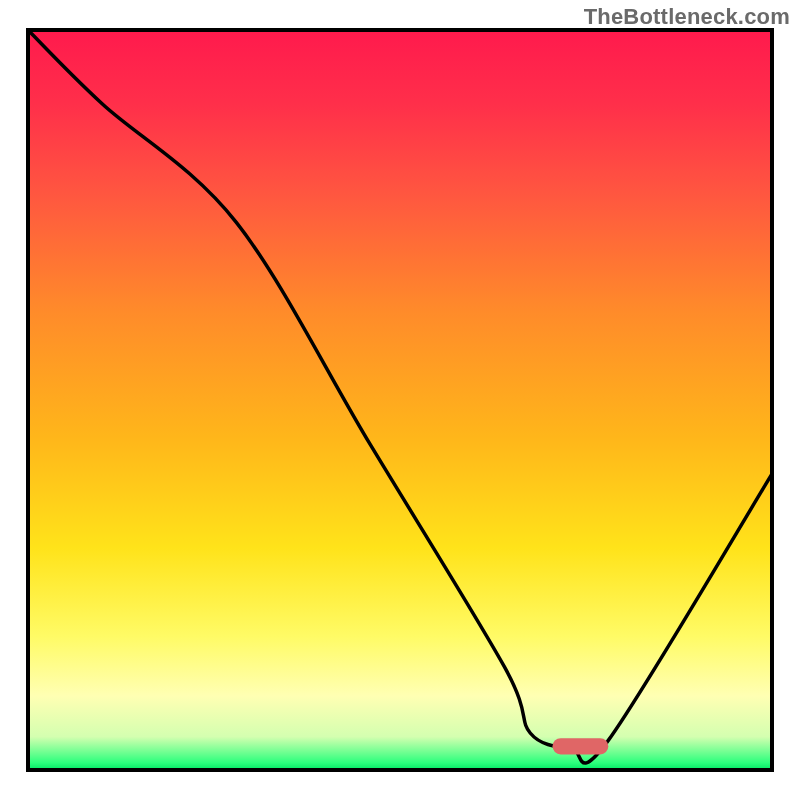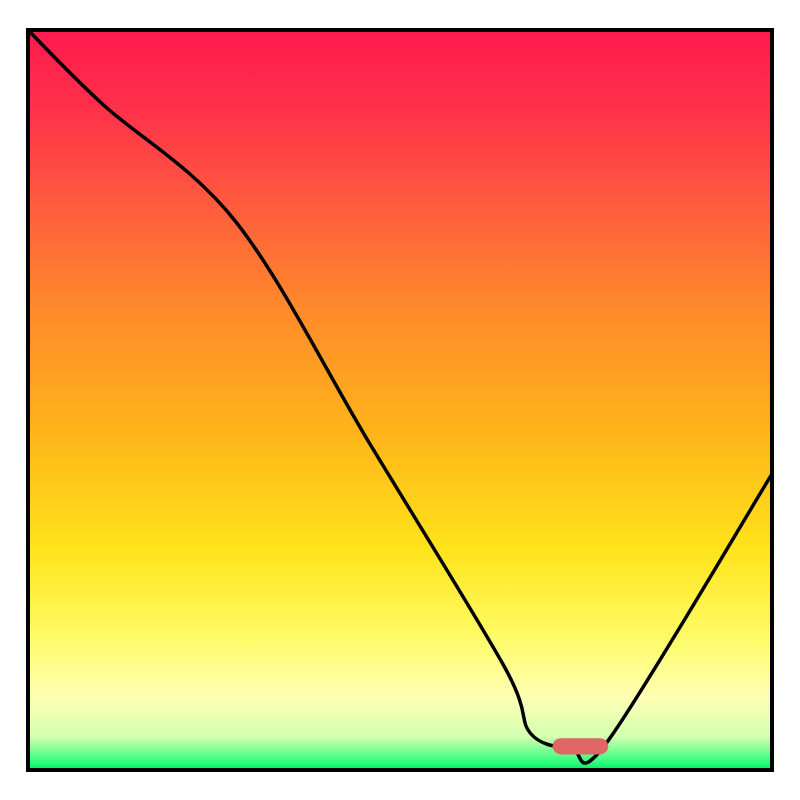--- a/index.html
+++ b/index.html
@@ -27,20 +27,21 @@
   svg {
     position: absolute;
     top: 0;
     left: 0;
   }
 </style>
 </head>
 <body>
 
 <div class="wrap">
+  <div class="watermark">TheBottleneck.com</div>
 
   <svg id="chart-svg" width="800" height="800" viewBox="0 0 800 800" xmlns="http://www.w3.org/2000/svg">
     <defs>
       <linearGradient id="bg-grad" x1="0" y1="0" x2="0" y2="1">
           <stop offset="0.00%" stop-color="#ff1a4d"></stop>
           <stop offset="10.00%" stop-color="#ff2f4a"></stop>
           <stop offset="22.00%" stop-color="#ff5640"></stop>
           <stop offset="38.00%" stop-color="#ff8b2a"></stop>
           <stop offset="55.00%" stop-color="#ffb61a"></stop>
           <stop offset="70.00%" stop-color="#ffe31a"></stop>

